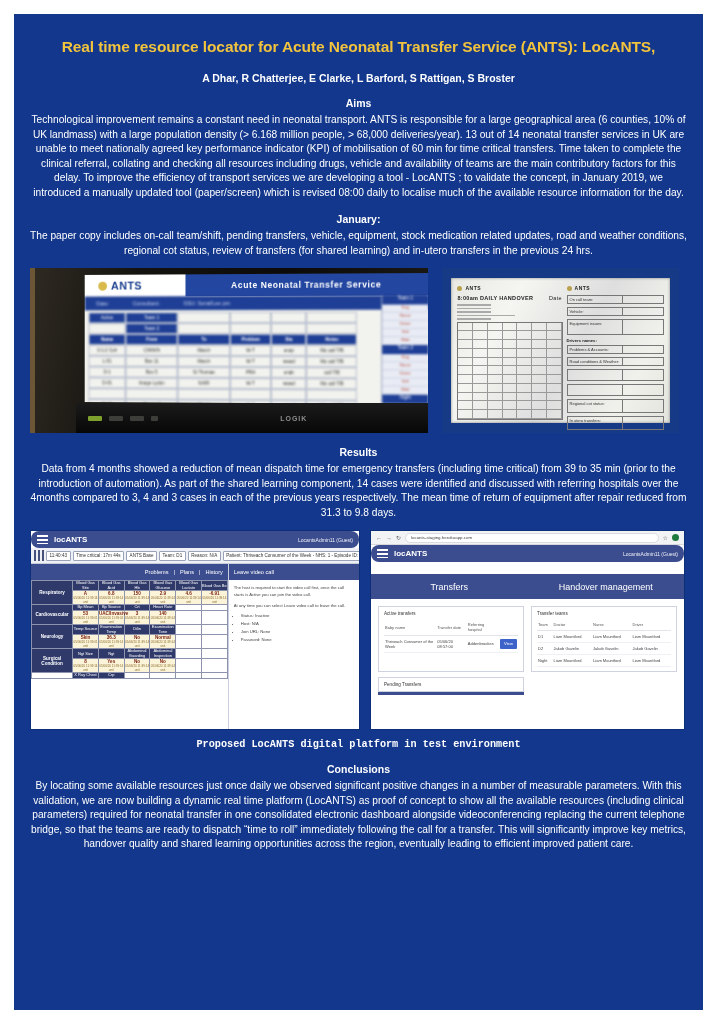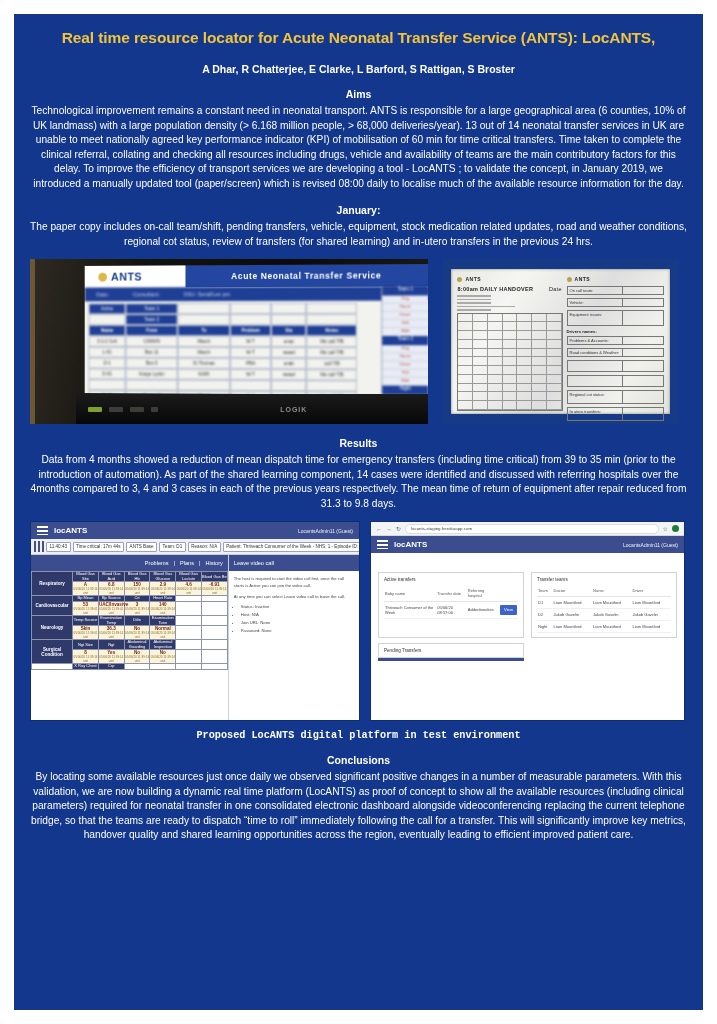--- a/index.html
+++ b/index.html
@@ -22,21 +22,21 @@
     color: #ffffff;
     padding: 0 16px;
   }
   
   .title {
     text-align: center;
     color: #f2c33c;
     font-weight: bold;
     font-size: 15.5px;
     line-height: 1.45;
-    padding-top: 13px;
+    padding-top: 22px;
     letter-spacing: -0.1px;
   }
   .authors {
     text-align: center;
     color: #ffffff;
     font-weight: bold;
     font-size: 10.5px;
     margin-top: 14px;
   }
   
@@ -149,21 +149,21 @@
   .p-sec { font-size:4.2px; color:#222; margin:3px 0 2px; font-weight:bold;}
 
   
   .shot-row { display:flex; gap:10px; margin-top:10px; }
   .shot-left  { width:330px; height:200px; background:#fff; overflow:hidden; position:relative; border:1px solid #0d2f78;}
   .shot-right { width:315px; height:200px; background:#fff; overflow:hidden; position:relative; border:1px solid #0d2f78;}
 
   .app-bar {
     height:17px; background:#3b4d8f; color:#fff;
     display:flex; align-items:center; padding:0 6px; gap:6px;
-    font-size:8px; font-weight:bold;
+    font-size:8px; font-weight:bold;border-radius:8px;
   }
   .burger { display:flex; flex-direction:column; gap:2px; }
   .burger span { display:block; width:11px; height:1.6px; background:#fff; }
   .app-bar .right { margin-left:auto; font-size:5px; font-weight:normal; opacity:.92; }
 
   .tool-bar {
     height:16px; background:#eef0f5; border-bottom:1px solid #c7ccda;
     display:flex; align-items:center; gap:2px; padding:0 3px;
     font-size:4.6px; color:#333; white-space:nowrap;
   }
@@ -752,20 +752,24 @@
         <div class="app-bar">
           <span class="burger">
               <span></span>
               <span></span>
               <span></span>
             </span>
           <span>locANTS</span>
           <span class="right">LocantsAdmin11 (Guest)</span>
         </div>
         <div style="height:12px;background:#fff"></div>
+        <div class="two-head">
+          <div>Transfers</div>
+          <div>Handover management</div>
+        </div>
         <div class="cards">
           <div class="card">
             <div class="card-title">Active transfers</div>
             <table class="mini-table">
               <tbody>
                   <tr>
                 <th>Baby name</th>
                 <th>Transfer date</th>
                 <th>Referring hospital</th>
                 <th></th>

